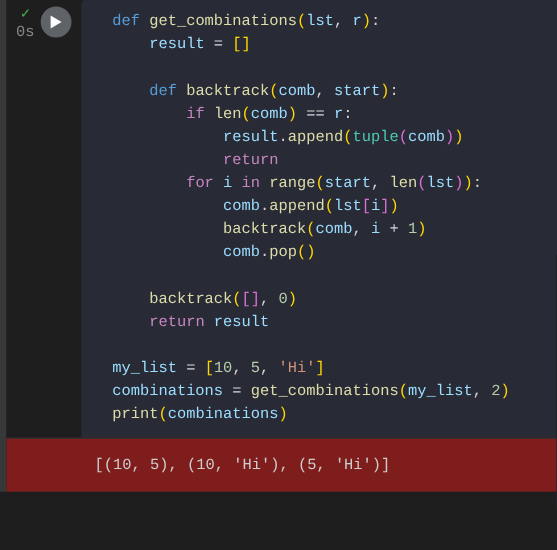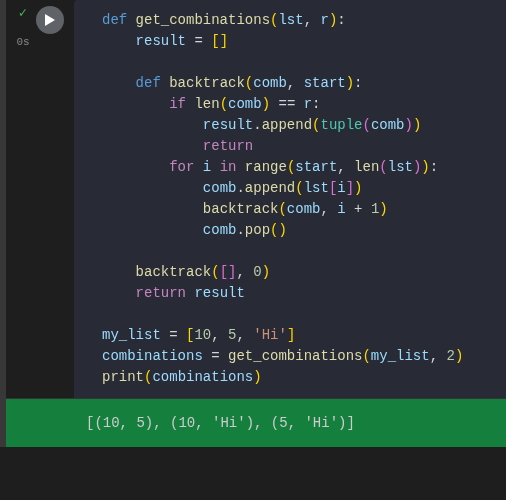--- a/index.html
+++ b/index.html
@@ -38,22 +38,22 @@
     flex-direction: column;
     align-items: center;
   }
   .checkmark {
     color: #4caf50;
     font-size: 14px;
     line-height: 1;
   }
   .exec-time {
     color: #888;
-    font-size: 11px;
-    margin-top: 16px;
+    font-size: 14px;
+    margin-top: 2px;
   }
   .run-button {
     width: 28px;
     height: 28px;
     border-radius: 50%;
     background: #5f6368;
     display: flex;
     align-items: center;
     justify-content: center;
     cursor: pointer;
@@ -64,21 +64,21 @@
   .code-area {
     flex: 1;
     background: #282a36;
     padding: 10px 10px 10px 28px;
     line-height: 1.5;
     white-space: pre;
     color: #d4d4d4;
     border-top-left-radius: 4px;
   }
   .output-area {
-    background: #15803d;
+    background: #7f1d1d;
     color: #cccccc;
     padding: 16px 10px 16px 80px;
     font-family: 'Consolas', 'Monaco', 'Courier New', monospace;
     font-size: 14px;
     white-space: pre;
     border-top: 1px solid #333;
   }
   .left-strip {
     width: 6px;
     background: #383838;

